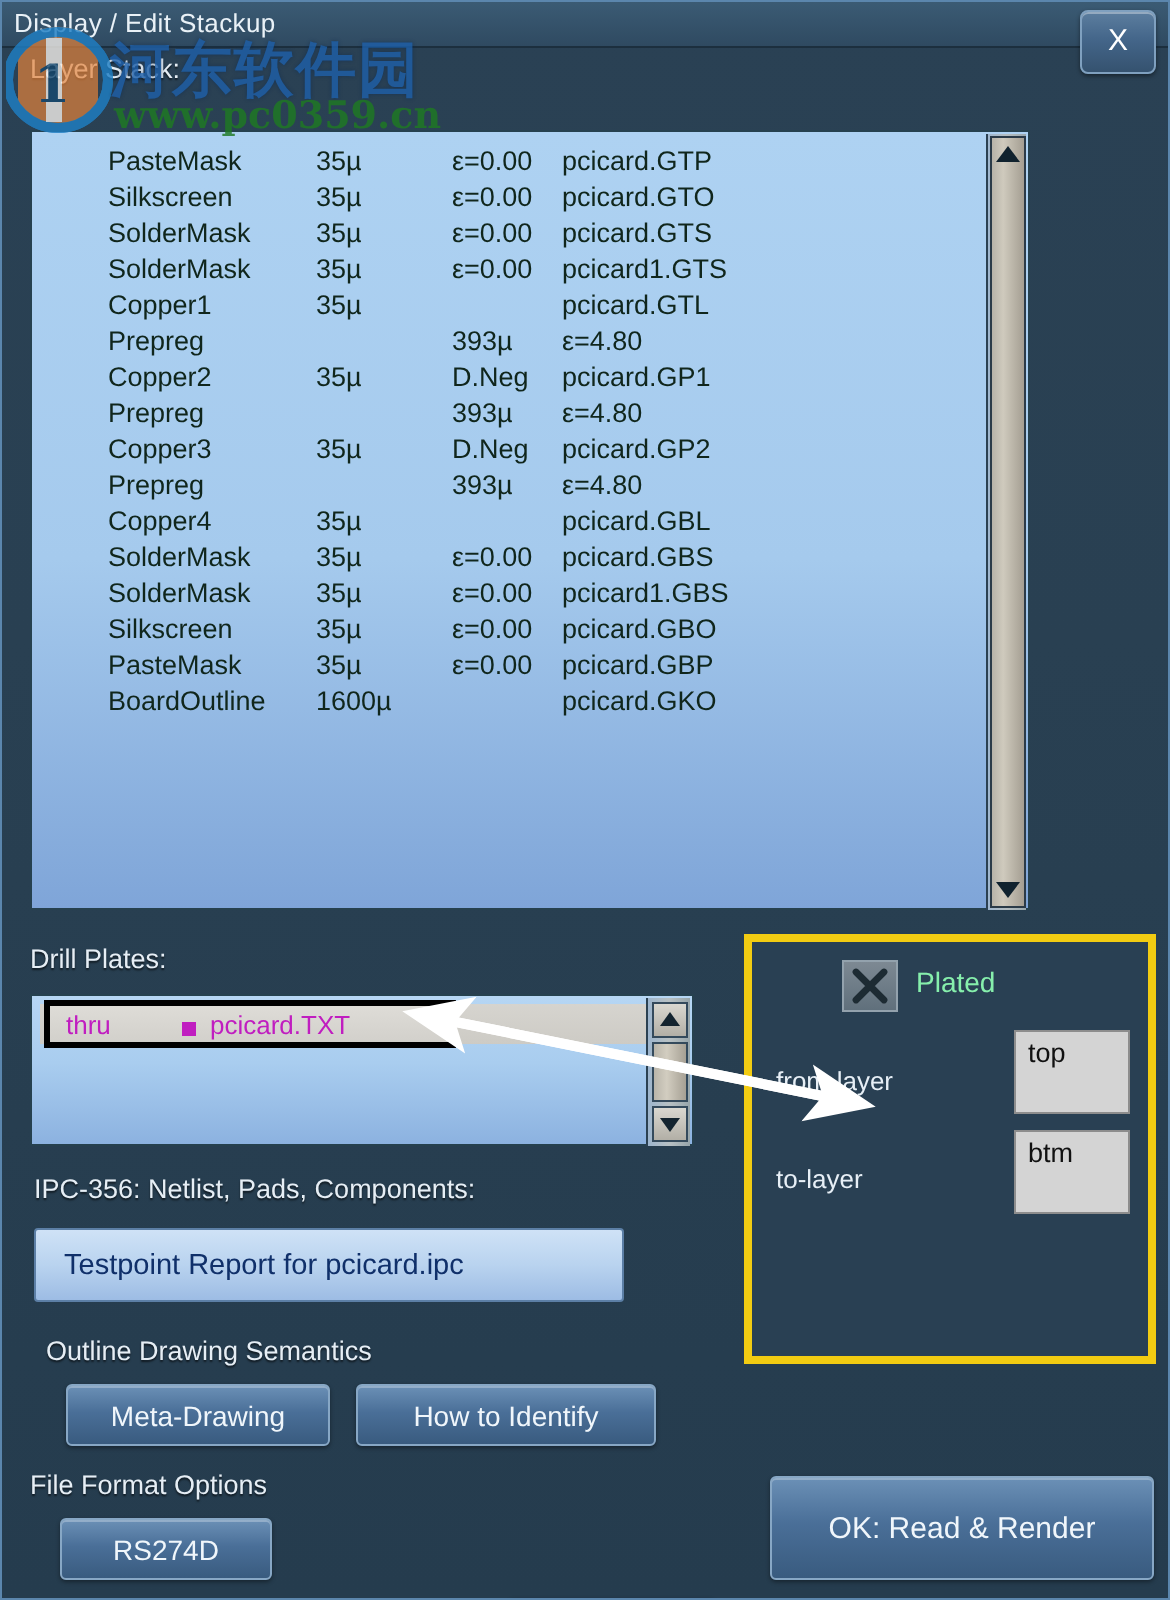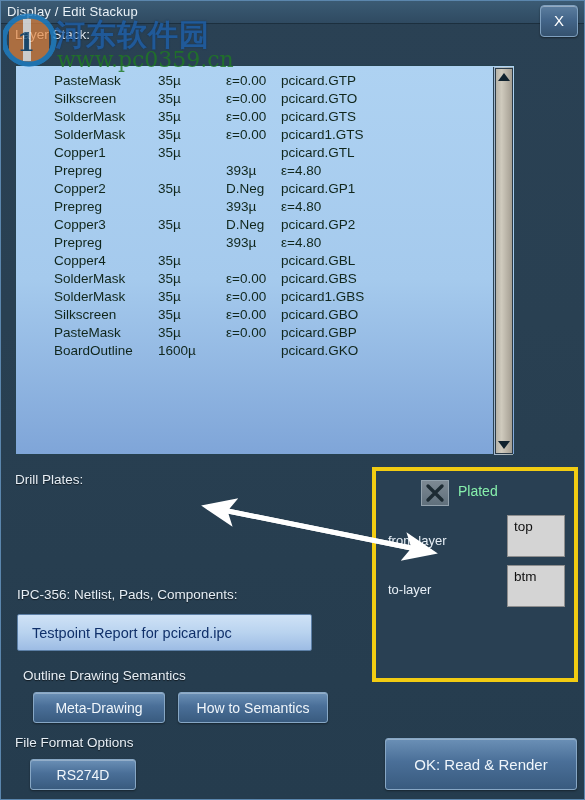--- a/index.html
+++ b/index.html
@@ -306,22 +306,22 @@
     font-size: 30px;
     font-weight: bold;
     color: #1e5fa8;
     font-family: "DejaVu Sans", sans-serif;
     letter-spacing: 1px;
     text-shadow: 0 0 2px rgba(10,40,80,.6);
   }
   #wm-url {
     position: absolute;
     left: 56px; top: 34px;
-    font-size: 22px;
-    font-weight: normal;
+    font-size: 19px;
+    font-weight: bold;
     color: #1f7a23;
     font-family: "DejaVu Serif", serif;
   }
 </style>
 </head>
 <body>
 
 <div id="app">
 
   <div id="titlebar">
@@ -433,20 +433,37 @@
     <div id="layer-scroll">
       <div id="layer-thumb">
         <div class="tri-up"></div>
         <div class="tri-dn"></div>
       </div>
     </div>
   </div>
 
   <div class="sec-label" style="left:14px; top:471px;">Drill Plates:</div>
 
+  <div id="drill-panel">
+    <div id="drill-rowbg"></div>
+    <div id="drill-row">
+      <span id="drill-thru">thru</span>
+      <span id="drill-sq" style="background: rgb(192, 30, 192);"></span>
+      <span id="drill-file">pcicard.TXT</span>
+    </div>
+    <div id="drill-scroll">
+      <div class="ds-btn up">
+          <span class="ds-tri"></span>
+        </div>
+      <div id="drill-thumb"></div>
+      <div class="ds-btn dn">
+          <span class="ds-tri"></span>
+        </div>
+    </div>
+  </div>
 
   <div id="drill-detail" style="border-color: rgb(242, 204, 18);">
     <div id="plated-box">
       <svg width="20" height="20" viewBox="0 0 20 20">
         <path d="M3 3 L17 17 M17 3 L3 17" stroke="#1d2b33" stroke-width="3.4" stroke-linecap="round" fill="none"></path>
       </svg>
     </div>
     <div id="plated-label">Plated</div>
 
     <div class="dd-label" style="left:12px; top:62px;">from-layer</div>
@@ -455,21 +472,21 @@
     <div class="dd-label" style="left:12px; top:111px;">to-layer</div>
     <div class="dd-input" style="left:131px; top:94px;">btm</div>
 
   </div>
 
   <div class="sec-label" style="left:16px; top:586px;">IPC-356: Netlist, Pads, Components:</div>
   <div id="ipc-button">Testpoint Report for pcicard.ipc</div>
 
   <div class="sec-label" style="left:22px; top:667px;">Outline Drawing Semantics</div>
   <div class="btn" style="left:32px; top:691px; width:132px; height:31px; line-height:30px;">Meta-Drawing</div>
-  <div class="btn" style="left:177px; top:691px; width:150px; height:31px; line-height:30px;">How to Semantics</div>
+  <div class="btn" style="left:177px; top:691px; width:150px; height:31px; line-height:30px;">How to Identify</div>
 
   <div class="sec-label" style="left:14px; top:734px;">File Format Options</div>
   <div class="btn" style="left:29px; top:758px; width:106px; height:31px; line-height:30px;">RS274D</div>
   <div class="btn" style="left:253px; top:758px; width:104px; height:31px; line-height:30px;margin-top:40px;">IPC356</div>
 
   <div class="btn" style="left:384px; top:737px; width:192px; height:52px; line-height:51px; font-size:15px;">OK:  Read &amp; Render</div>
 
   <svg id="anno-arrow">
     <defs>
       <marker id="headA" markerWidth="7" markerHeight="7" refX="5.6" refY="3.5" orient="auto">

